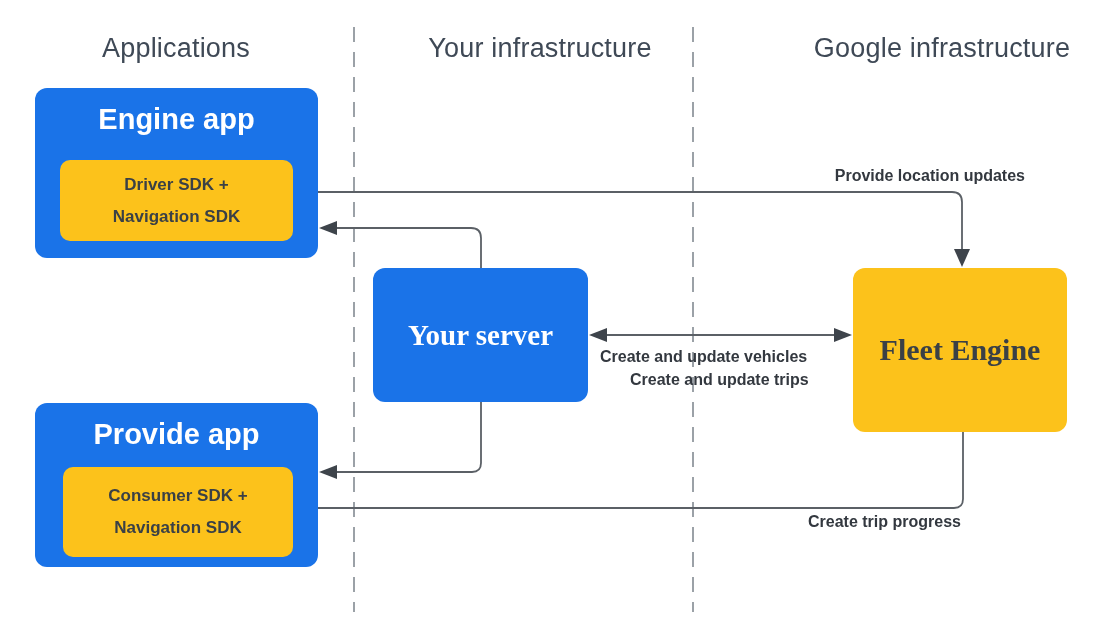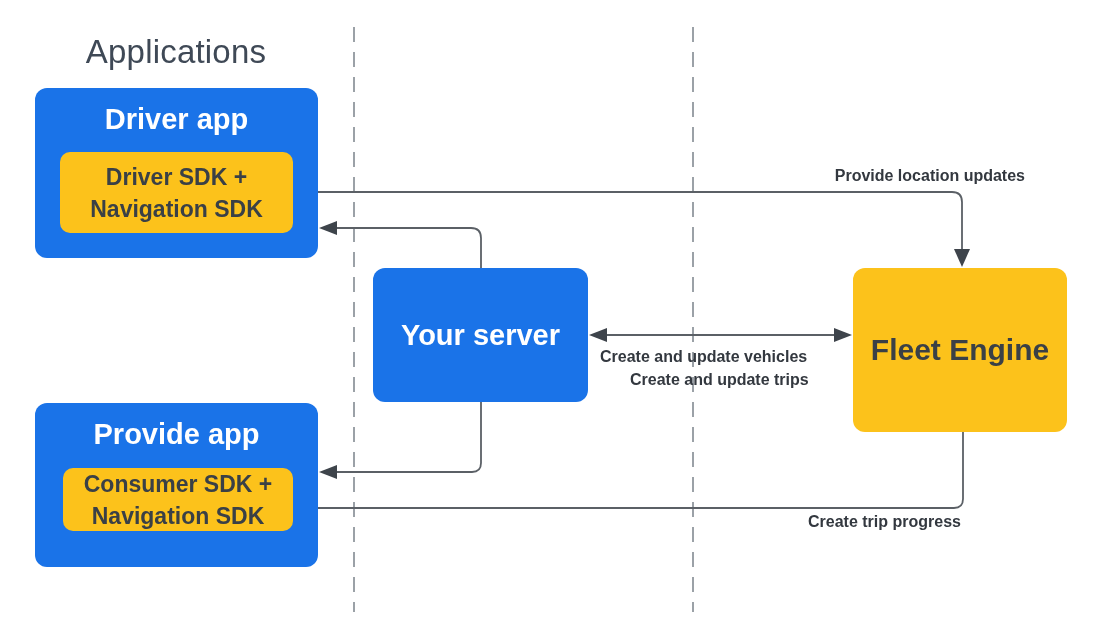--- a/index.html
+++ b/index.html
@@ -6,46 +6,47 @@
   .canvas{
     position:relative;
     width:1103px;height:635px;
     background:var(--background,#fff);
     font-family:"Liberation Sans",sans-serif;
     overflow:hidden;
   }
   svg.edges{position:absolute;left:0;top:0;z-index:1;}
   .col-header{
     position:absolute;z-index:2;
-    font-size:33px;font-weight:400;color:var(--header-text,#3f4956);
+    font-size:27px;font-weight:400;color:var(--header-text,#3f4956);
     text-align:center;letter-spacing:.2px;
   }
   .node{
     position:absolute;z-index:3;
     background:var(--blue,#1a73e8);
     border-radius:12px;
     box-sizing:border-box;
   }
   .node .node-title{
     text-align:center;
     font-weight:700;color:#fff;font-size:29px;
     margin-top:13px;line-height:36px;
   }
   .node.center-title{
     display:flex;align-items:center;justify-content:center;
   }
-  .node.center-title .node-title{margin-top:0;}
+  .node.center-title .node-title{margin-top:0;font-family:Liberation Serif, serif;}
   .sdk-box{
     position:absolute;z-index:4;
     background:var(--yellow,#fcc21b);
     border-radius:10px;
     display:flex;flex-direction:column;align-items:center;justify-content:center;
-    font-weight:700;font-size:23px;line-height:32px;
+    font-weight:700;font-size:17px;line-height:32px;
     color:var(--node-text-dark,#3a4046);
     text-align:left;
+    margin-top:8px;
   }
   .node.yellow-node{
     background:var(--yellow,#fcc21b);
   }
   .node.yellow-node .node-title{
     color:var(--node-text-dark,#3a4046);font-size:30px;
   }
   .edge-label{
     position:absolute;z-index:2;
     font-weight:700;font-size:16px;line-height:19px;
@@ -53,21 +54,21 @@
     white-space:nowrap;
   }
   
   #hdr-applications{left:36px;top:33px;width:280px;}
   #hdr-your-infra{left:390px;top:33px;width:300px;}
   #hdr-google-infra{left:792px;top:33px;width:300px;}
 
   #node-driver-app{left:35px;top:88px;width:283px;height:170px;}
   #sdk-driver{left:25px;top:64px;width:233px;height:81px;}
   #node-consumer-app{left:35px;top:403px;width:283px;height:164px;}
-  #sdk-consumer{left:28px;top:65px;width:230px;height:63px;}
+  #sdk-consumer{left:28px;top:56px;width:230px;height:90px;}
   #node-your-server{left:373px;top:268px;width:215px;height:134px;}
   #node-fleet-engine{left:853px;top:268px;width:214px;height:164px;}
 
   #lbl-location{left:813px;top:166px;width:212px;text-align:right;}
   #lbl-vehicles{left:600px;top:347px;}
   #lbl-trips{left:600px;top:370px;margin-left:30px;}
   #lbl-progress{left:808px;top:512px;}
 </style>
 </head>
 <body>
@@ -90,23 +91,25 @@
     <polygon points="834,328 834,342 852,335" fill="var(--arrowhead,#3e444b)"></polygon>
 
     <path d="M 481 402 V 463 Q 481 472 472 472 H 337" fill="none" stroke="var(--line,#5b6066)" stroke-width="1.8"></path>
     <polygon points="337,465 337,479 319,472" fill="var(--arrowhead,#3e444b)"></polygon>
 
     <path d="M 963 403 V 499 Q 963 508 954 508 H 311" fill="none" stroke="var(--line,#5b6066)" stroke-width="1.8"></path>
     <polygon points="311,501 311,515 293,508" fill="var(--arrowhead,#3e444b)"></polygon>
   </svg>
 
   <div class="col-header" id="hdr-applications">Applications</div>
+  <div class="col-header" id="hdr-your-infra">Your infrastructure</div>
+  <div class="col-header" id="hdr-google-infra">Google infrastructure</div>
 
   <div class="node" id="node-driver-app">
-    <div class="node-title">Driver app</div>
+    <div class="node-title">Engine app</div>
     <div class="sdk-box" id="sdk-driver">
       <span>Driver SDK +</span>
       <span>Navigation SDK</span>
     </div>
   </div>
 
   <div class="node" id="node-consumer-app">
     <div class="node-title">Provide app</div>
     <div class="sdk-box" id="sdk-consumer">
       <span>Consumer SDK +</span>

